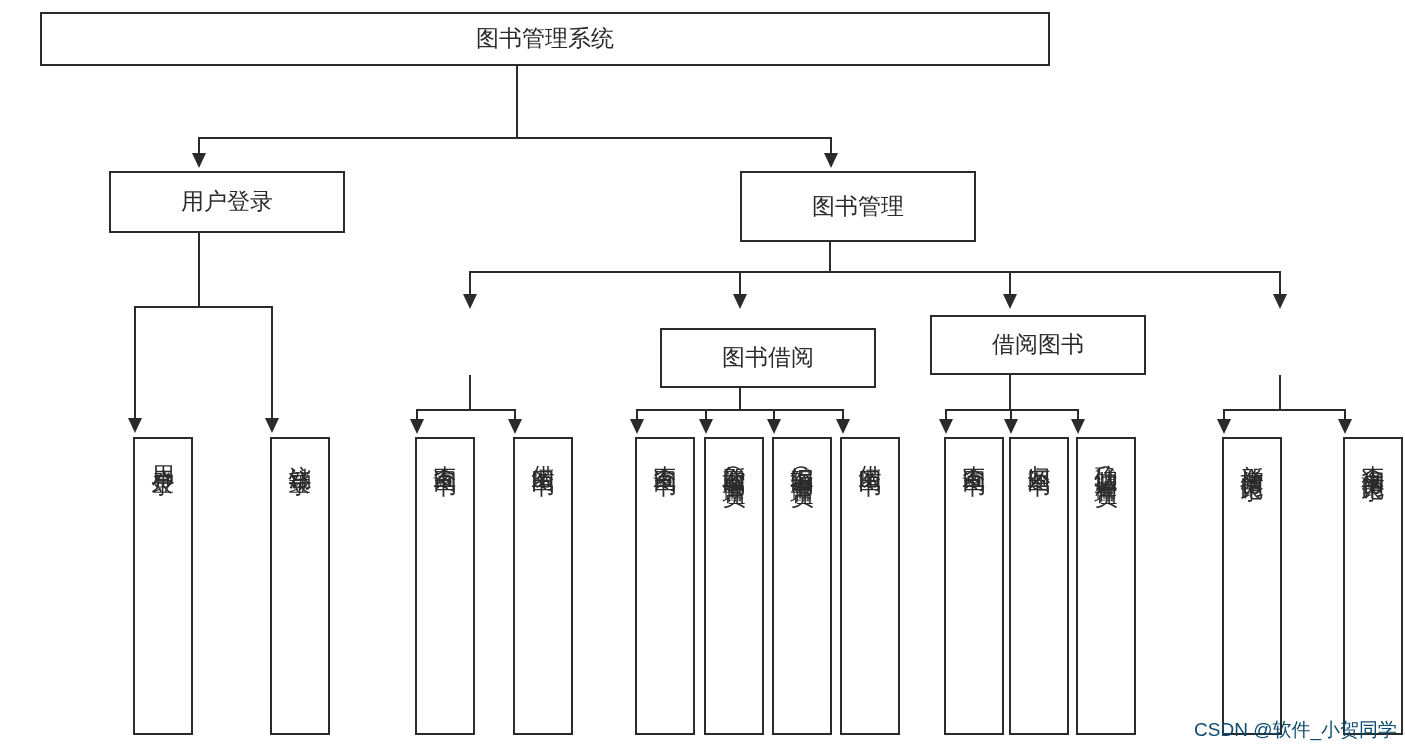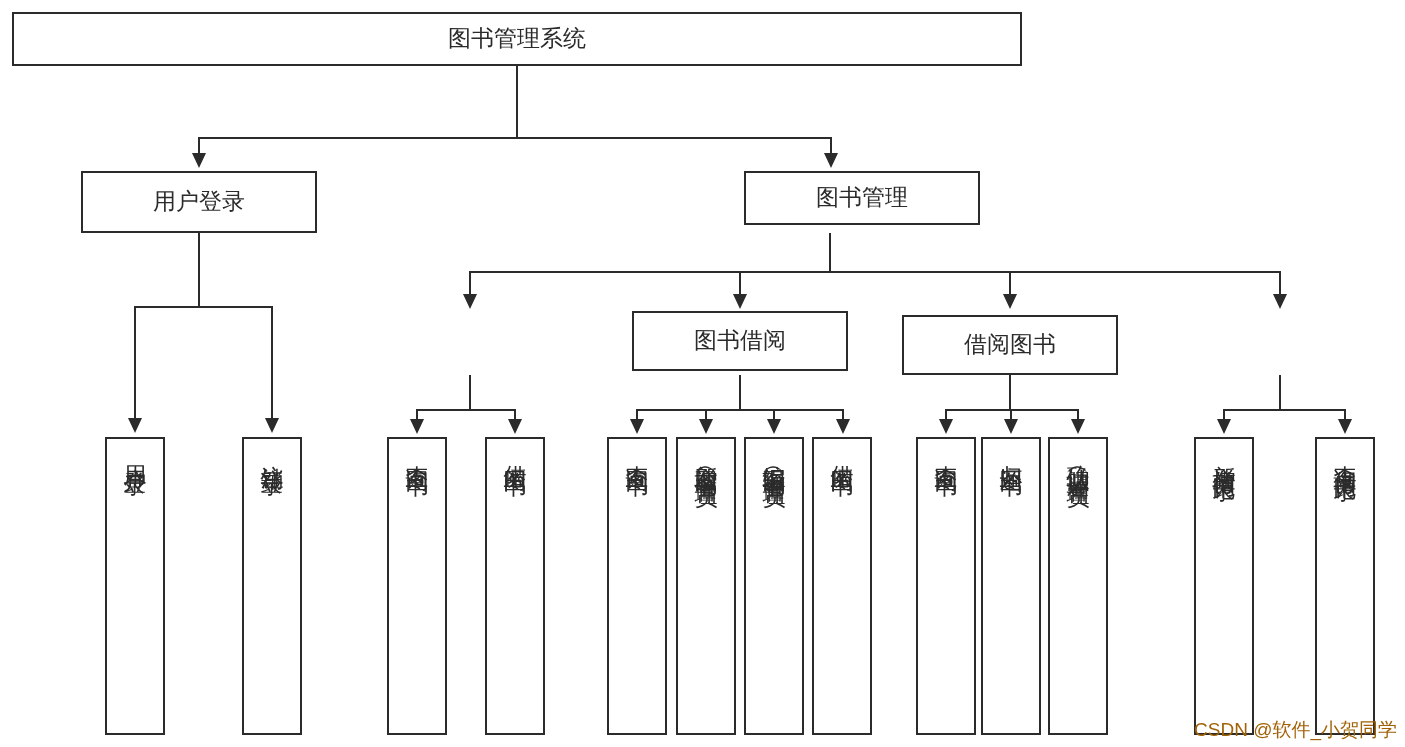--- a/index.html
+++ b/index.html
@@ -24,20 +24,21 @@
     box-sizing: border-box;
     border: 2px solid #2b2b2b;
     background: #ffffff;
     color: #2b2b2b;
     display: flex;
     align-items: center;
     justify-content: center;
     text-align: center;
     line-height: 1.18;
     z-index: 3;
+    margin-left: 28px;
   }
   .node .label {
     display: block;
     white-space: pre-line;
   }
   
   .node.horiz {
     font-size: 23px;
   }
   .node.root {
@@ -72,21 +73,21 @@
     border-right: 7px solid transparent;
     border-top: 15px solid #2b2b2b;
     z-index: 2;
   }
   
   #watermark {
     position: absolute;
     right: 8px;
     bottom: 4px;
     font-size: 19px;
-    color: #a16207;
+    color: #0c4a6e;
     white-space: nowrap;
     z-index: 5;
     font-family: "Liberation Sans", "DejaVu Sans", sans-serif;
   }
 </style>
 </head>
 <body>
 
 <div id="canvas">
 
@@ -149,25 +150,25 @@
   <div class="ln v" style="left:1344px; top:409px; height:12px;"></div>
   <div class="arrow" style="left:1338px; top:419px;"></div>
 
   <div class="node root horiz" style="left:12px; top:12px; width:1010px; height:54px;">
     <span class="label">图书管理系统</span>
   </div>
 
   <div class="node horiz" style="left:81px; top:171px; width:236px; height:62px;">
     <span class="label">用户登录</span>
   </div>
-  <div class="node horiz" style="left:744px; top:171px; width:236px; height:54px;">
+  <div class="node horiz" style="left:712px; top:171px; width:236px; height:71px;">
     <span class="label">图书管理</span>
   </div>
 
-  <div class="node horiz" style="left:632px; top:311px; width:216px; height:60px;justify-content:center;">
+  <div class="node horiz" style="left:632px; top:328px; width:216px; height:60px;justify-content:center;">
     <span class="label">图书借阅</span>
   </div>
   <div class="node horiz" style="left:902px; top:315px; width:216px; height:60px;">
     <span class="label">借阅图书</span>
   </div>
 
   <div class="node vert" style="left:105px; top:437px; width:60px; height:298px;">
     <span class="label">用户登录</span>
   </div>
   <div class="node vert" style="left:242px; top:437px; width:60px; height:298px;">

